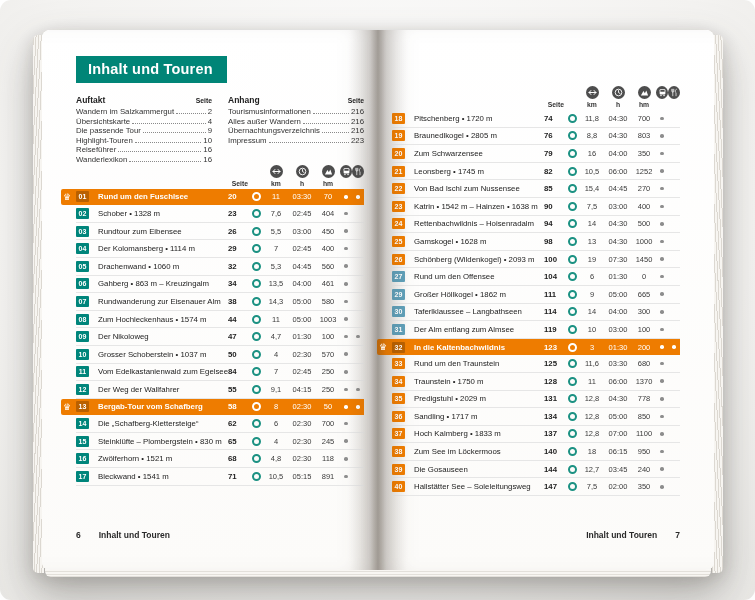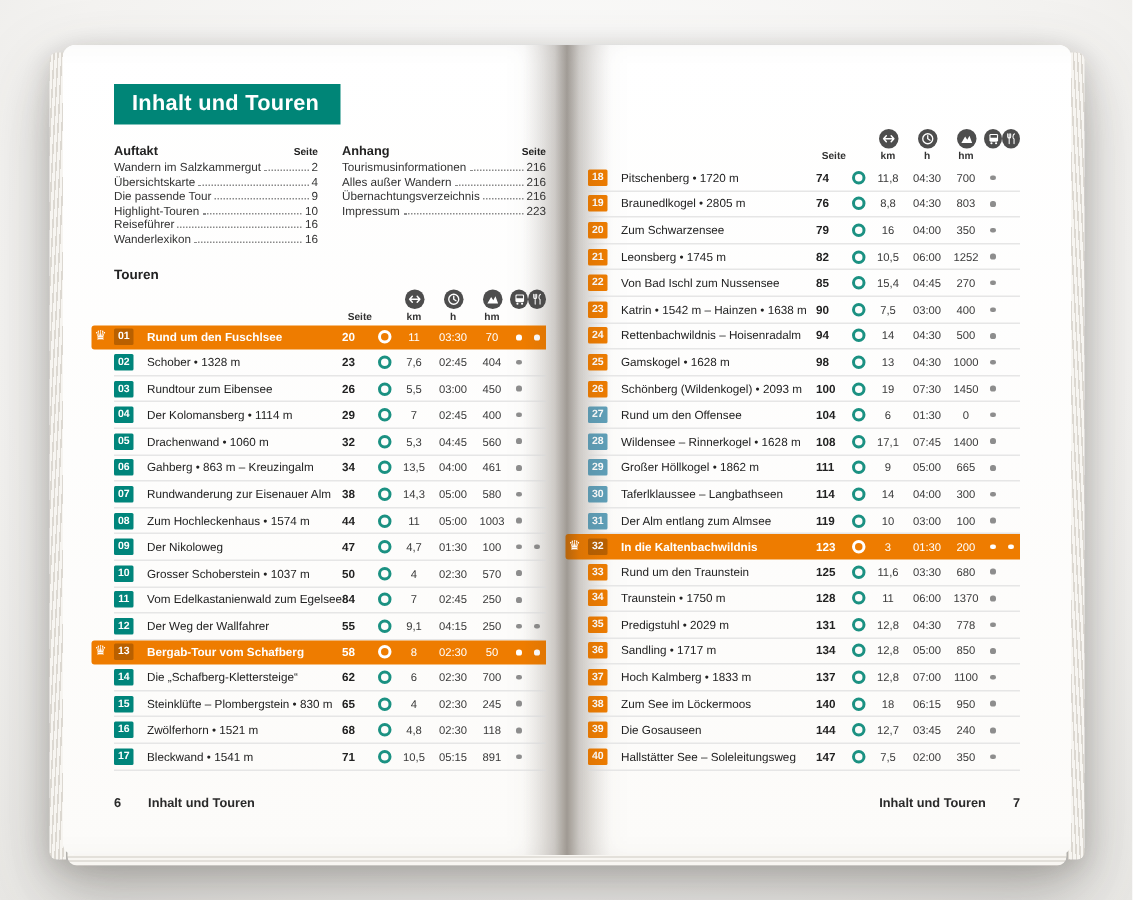--- a/index.html
+++ b/index.html
@@ -1,18 +1,18 @@
 <!DOCTYPE html>
 <html><head>
 <meta charset="utf-8">
 <style>
   html,body { margin:0; padding:0; width:755px; height:600px; overflow:hidden;
     font-family:"Liberation Sans","DejaVu Sans",sans-serif; }
   .scene { position:relative; width:755px; height:600px;
-    background:radial-gradient(ellipse at 50% 35%, #ffffff 0%, #f4f3f1 70%, #e9e8e5 100%); }
+    background:radial-gradient(ellipse at 50% 35%, #ffffff 0%, #f4f3f1 70%, #e9e8e5 100%);border-radius:11px; }
 
   .book { position:absolute; left:42px; top:30px; width:672px; height:540px;
     filter:drop-shadow(0 18px 22px rgba(40,35,30,.28)) drop-shadow(0 4px 8px rgba(40,35,30,.18)); }
   .edges-left { position:absolute; left:-9px; top:5px; bottom:-3px; width:11px; border-radius:5px 0 0 5px;
     background:repeating-linear-gradient(93deg,#dcd8d1 0 1px,#f7f5f1 1px 2.6px); }
   .edges-right { position:absolute; right:-9px; top:5px; bottom:-3px; width:11px; border-radius:0 5px 5px 0;
     background:repeating-linear-gradient(87deg,#dcd8d1 0 1px,#f7f5f1 1px 2.6px); }
   .edges-bottom { position:absolute; left:3px; right:3px; bottom:-7px; height:9px; border-radius:0 0 6px 6px;
     background:repeating-linear-gradient(180deg,#e3e0da 0 1px,#f8f6f2 1px 2.8px); }
   .pages { position:relative; display:flex; width:100%; height:100%; border-radius:8px; background:#fff; }
@@ -150,21 +150,20 @@
                   <span class="pg">216</span>
                 </div>
                 <div class="toc-item">
                   <span class="lbl">Impressum</span>
                   <span class="leader"></span>
                   <span class="pg">223</span>
                 </div>
               </div>
           </div>
         </div>
-        <div class="touren-title">Touren</div>
         <div class="ttable">
             <div class="t-head">
               <div class="t-grid">
                 <span></span>
                 <span></span>
                 <span></span>
                 <span></span>
                 <div class="hic-cell">
                   <span class="hicon" style="background: rgb(77, 77, 77);">
                     <svg viewBox="0 0 10 10">
@@ -697,35 +696,20 @@
                 <span class="val">6</span>
                 <span class="val">01:30</span>
                 <span class="val">0</span>
                 <span class="dotc">
                   <span class="dot"></span>
                 </span>
                 <span class="dotc"></span>
               </div>
               <div class="t-row t-grid">
                 <div>
-                  <span class="num" style="background: rgb(95, 159, 184);">28</span>
-                </div>
-                <span class="name">Wildensee – Rinnerkogel • 1628 m</span>
-                <span class="pgc">108</span>
-                <span class="diff"></span>
-                <span class="val">17,1</span>
-                <span class="val">07:45</span>
-                <span class="val">1400</span>
-                <span class="dotc">
-                  <span class="dot"></span>
-                </span>
-                <span class="dotc"></span>
-              </div>
-              <div class="t-row t-grid">
-                <div>
                   <span class="num" style="background: rgb(95, 159, 184);">29</span>
                 </div>
                 <span class="name">Großer Höllkogel • 1862 m</span>
                 <span class="pgc">111</span>
                 <span class="diff"></span>
                 <span class="val">9</span>
                 <span class="val">05:00</span>
                 <span class="val">665</span>
                 <span class="dotc">
                   <span class="dot"></span>

